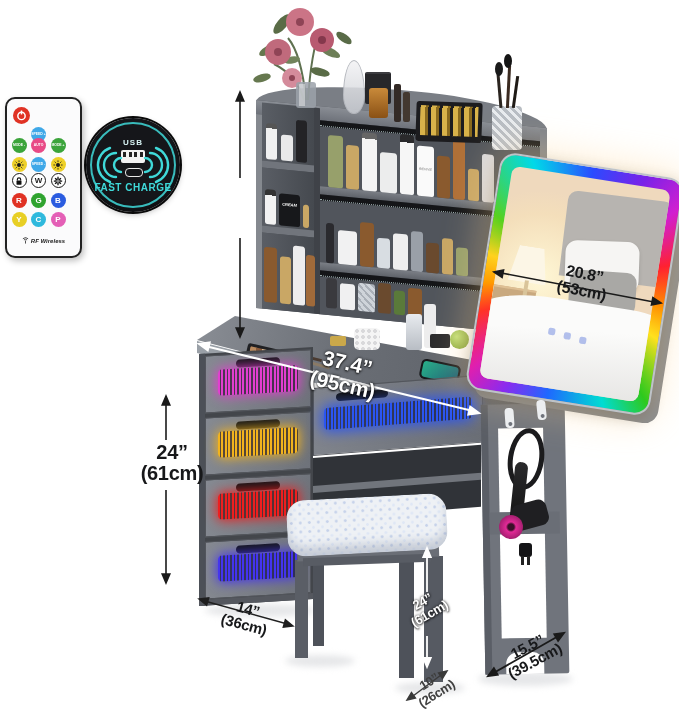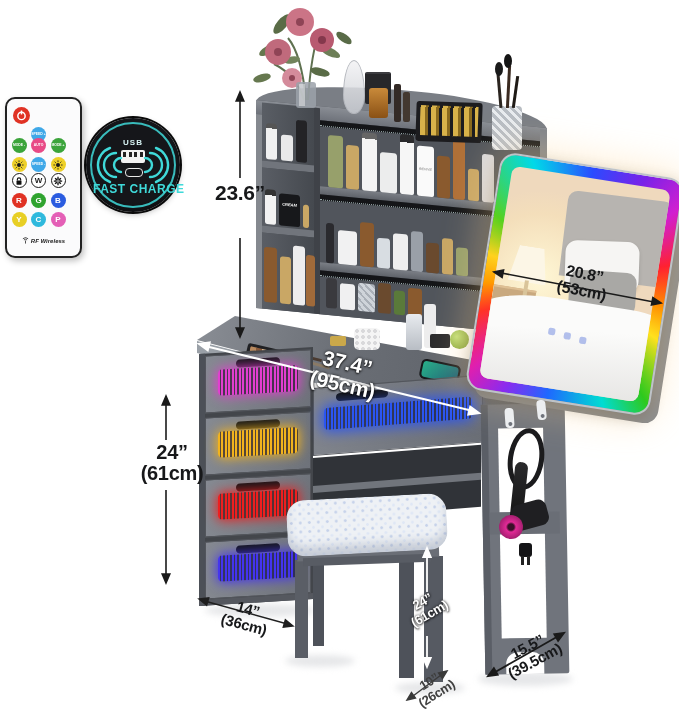--- a/index.html
+++ b/index.html
@@ -347,21 +347,21 @@
   </div>
 
   <div class="abs" style="left:86px;top:118px;width:94px;height:94px;border-radius:50%;z-index:8;
        background:radial-gradient(circle at 50% 45%,#15161a 60%,#000);box-shadow:0 0 0 2px #0a0a0a,0 2px 6px rgba(0,0,0,.3);">
     <div class="abs" style="left:4px;top:4px;right:4px;bottom:4px;border:2px solid rgba(63,217,217,.85);border-radius:50%;"></div>
     <div class="abs" style="left:0;top:20px;width:100%;text-align:center;color:#d8f4f4;font-size:8px;font-weight:bold;letter-spacing:1px;">USB</div>
     <div class="abs" style="left:35px;top:32px;width:24px;height:13px;background:#f2f2f2;border-radius:2px;">
       <div class="abs" style="left:2px;top:2px;width:20px;height:5px;background:repeating-linear-gradient(90deg,#222 0 3px,transparent 3px 5.5px);"></div>
     </div>
     <div class="abs" style="left:39px;top:50px;width:16px;height:7px;border:1.5px solid #e8e8e8;border-radius:4px;"></div>
-    <div class="abs" style="left:7px;top:64px;width:100%;color:#3fd9d9;font-size:12px;font-weight:bold;letter-spacing:.5px;">FAST CHARGE</div>
+    <div class="abs" style="left:0;top:64px;width:100%;text-align:center;color:#3fd9d9;font-size:10px;font-weight:bold;letter-spacing:.5px;">FAST CHARGE</div>
     <svg class="abs" style="left:0;top:0;" width="94" height="94" viewBox="0 0 94 94">
       <g stroke="#3fd9d9" stroke-width="2.4" fill="none" stroke-linecap="round">
         <path d="M24 30 A18 18 0 0 0 24 64"></path>
           <path d="M30 35 A12 12 0 0 0 30 59"></path>
           <path d="M35 40 A6.5 6.5 0 0 0 35 54"></path>
         <path d="M70 30 A18 18 0 0 1 70 64"></path>
           <path d="M64 35 A12 12 0 0 1 64 59"></path>
           <path d="M59 40 A6.5 6.5 0 0 1 59 54"></path>
       </g>
     </svg>
@@ -407,21 +407,20 @@
       <path d="M0 0 L-8 -3.4 L-8 3.4 Z" transform="translate(407,700) rotate(144)"></path>
     </g>
     <g stroke="#1a1a1a" stroke-width="1.8" fill="#1a1a1a">
       <line x1="490" y1="675" x2="562" y2="634"></line>
       <path d="M0 0 L-9 -3.8 L-9 3.8 Z" transform="translate(564,633) rotate(-30)"></path>
       <path d="M0 0 L-9 -3.8 L-9 3.8 Z" transform="translate(488,676) rotate(150)"></path>
     </g>
   </svg>
 
   <div class="dim" style="left:185px;top:182px;width:110px;font-size:21px;">
-    <span>23.6”</span>
   </div>
   <div class="dim" style="left:533px;top:266px;width:100px;font-size:16px;transform:rotate(11deg);">
     <span>20.8”</span>
     <span>(53cm)</span>
   </div>
   <div class="dim white" style="left:287px;top:352px;width:116px;font-size:21px;transform:rotate(13deg);">
     <span>37.4”</span>
     <span>(95cm)</span>
   </div>
   <div class="dim" style="left:117px;top:442px;width:110px;font-size:20px;">

